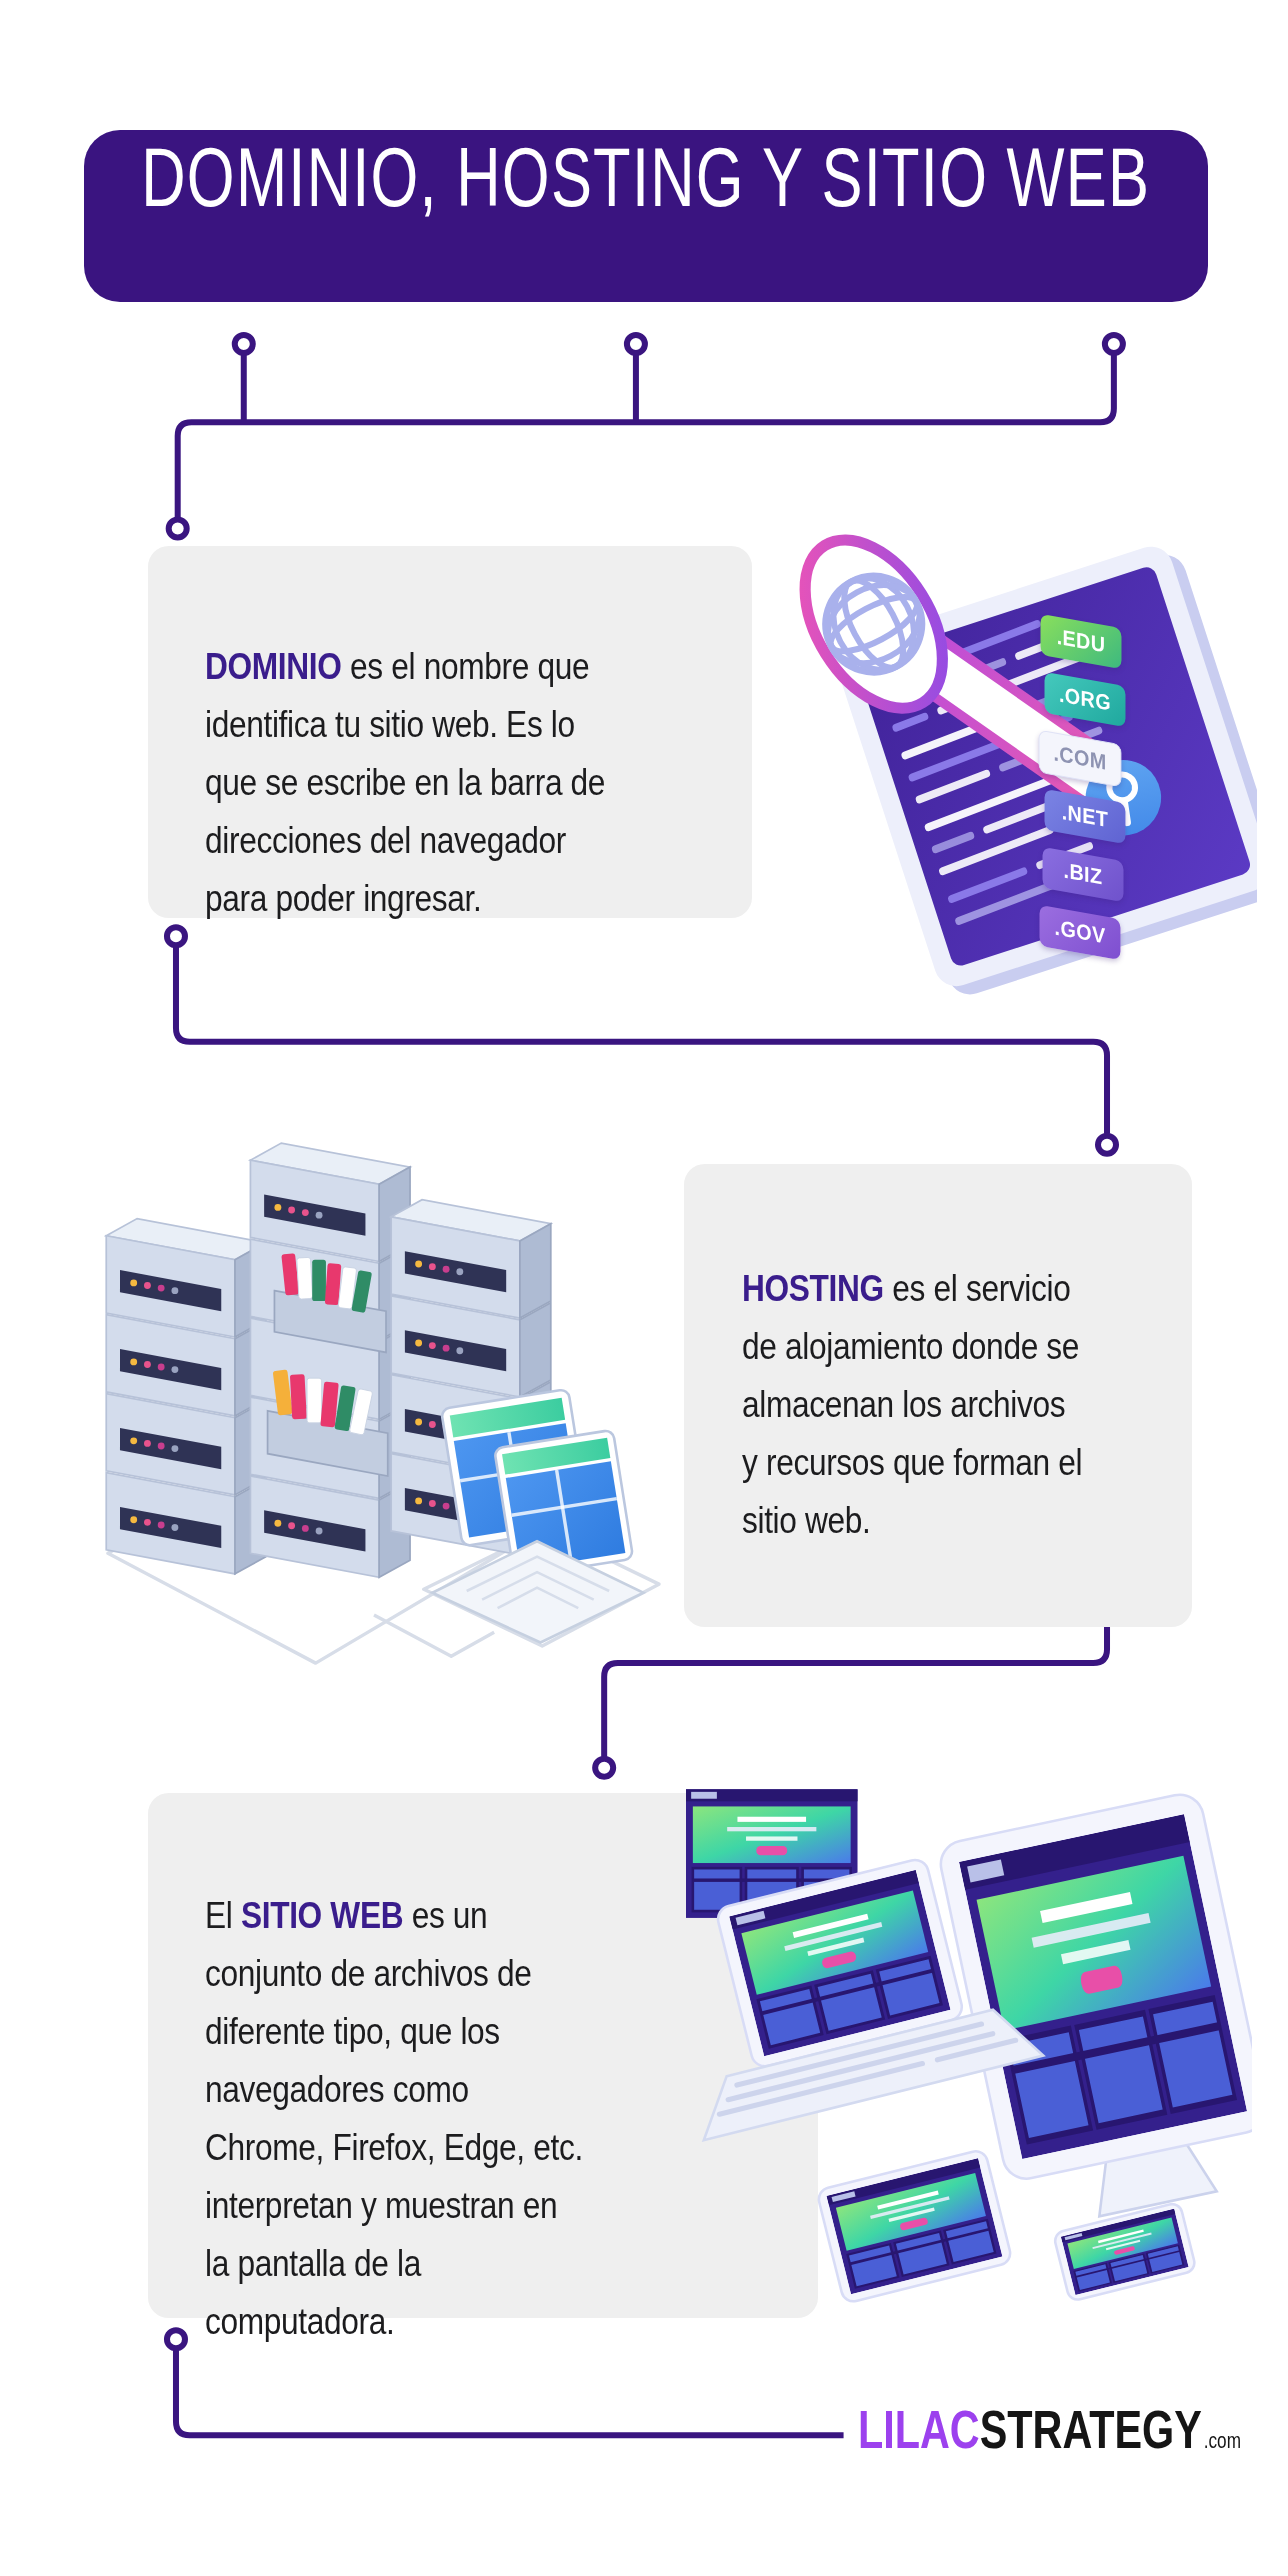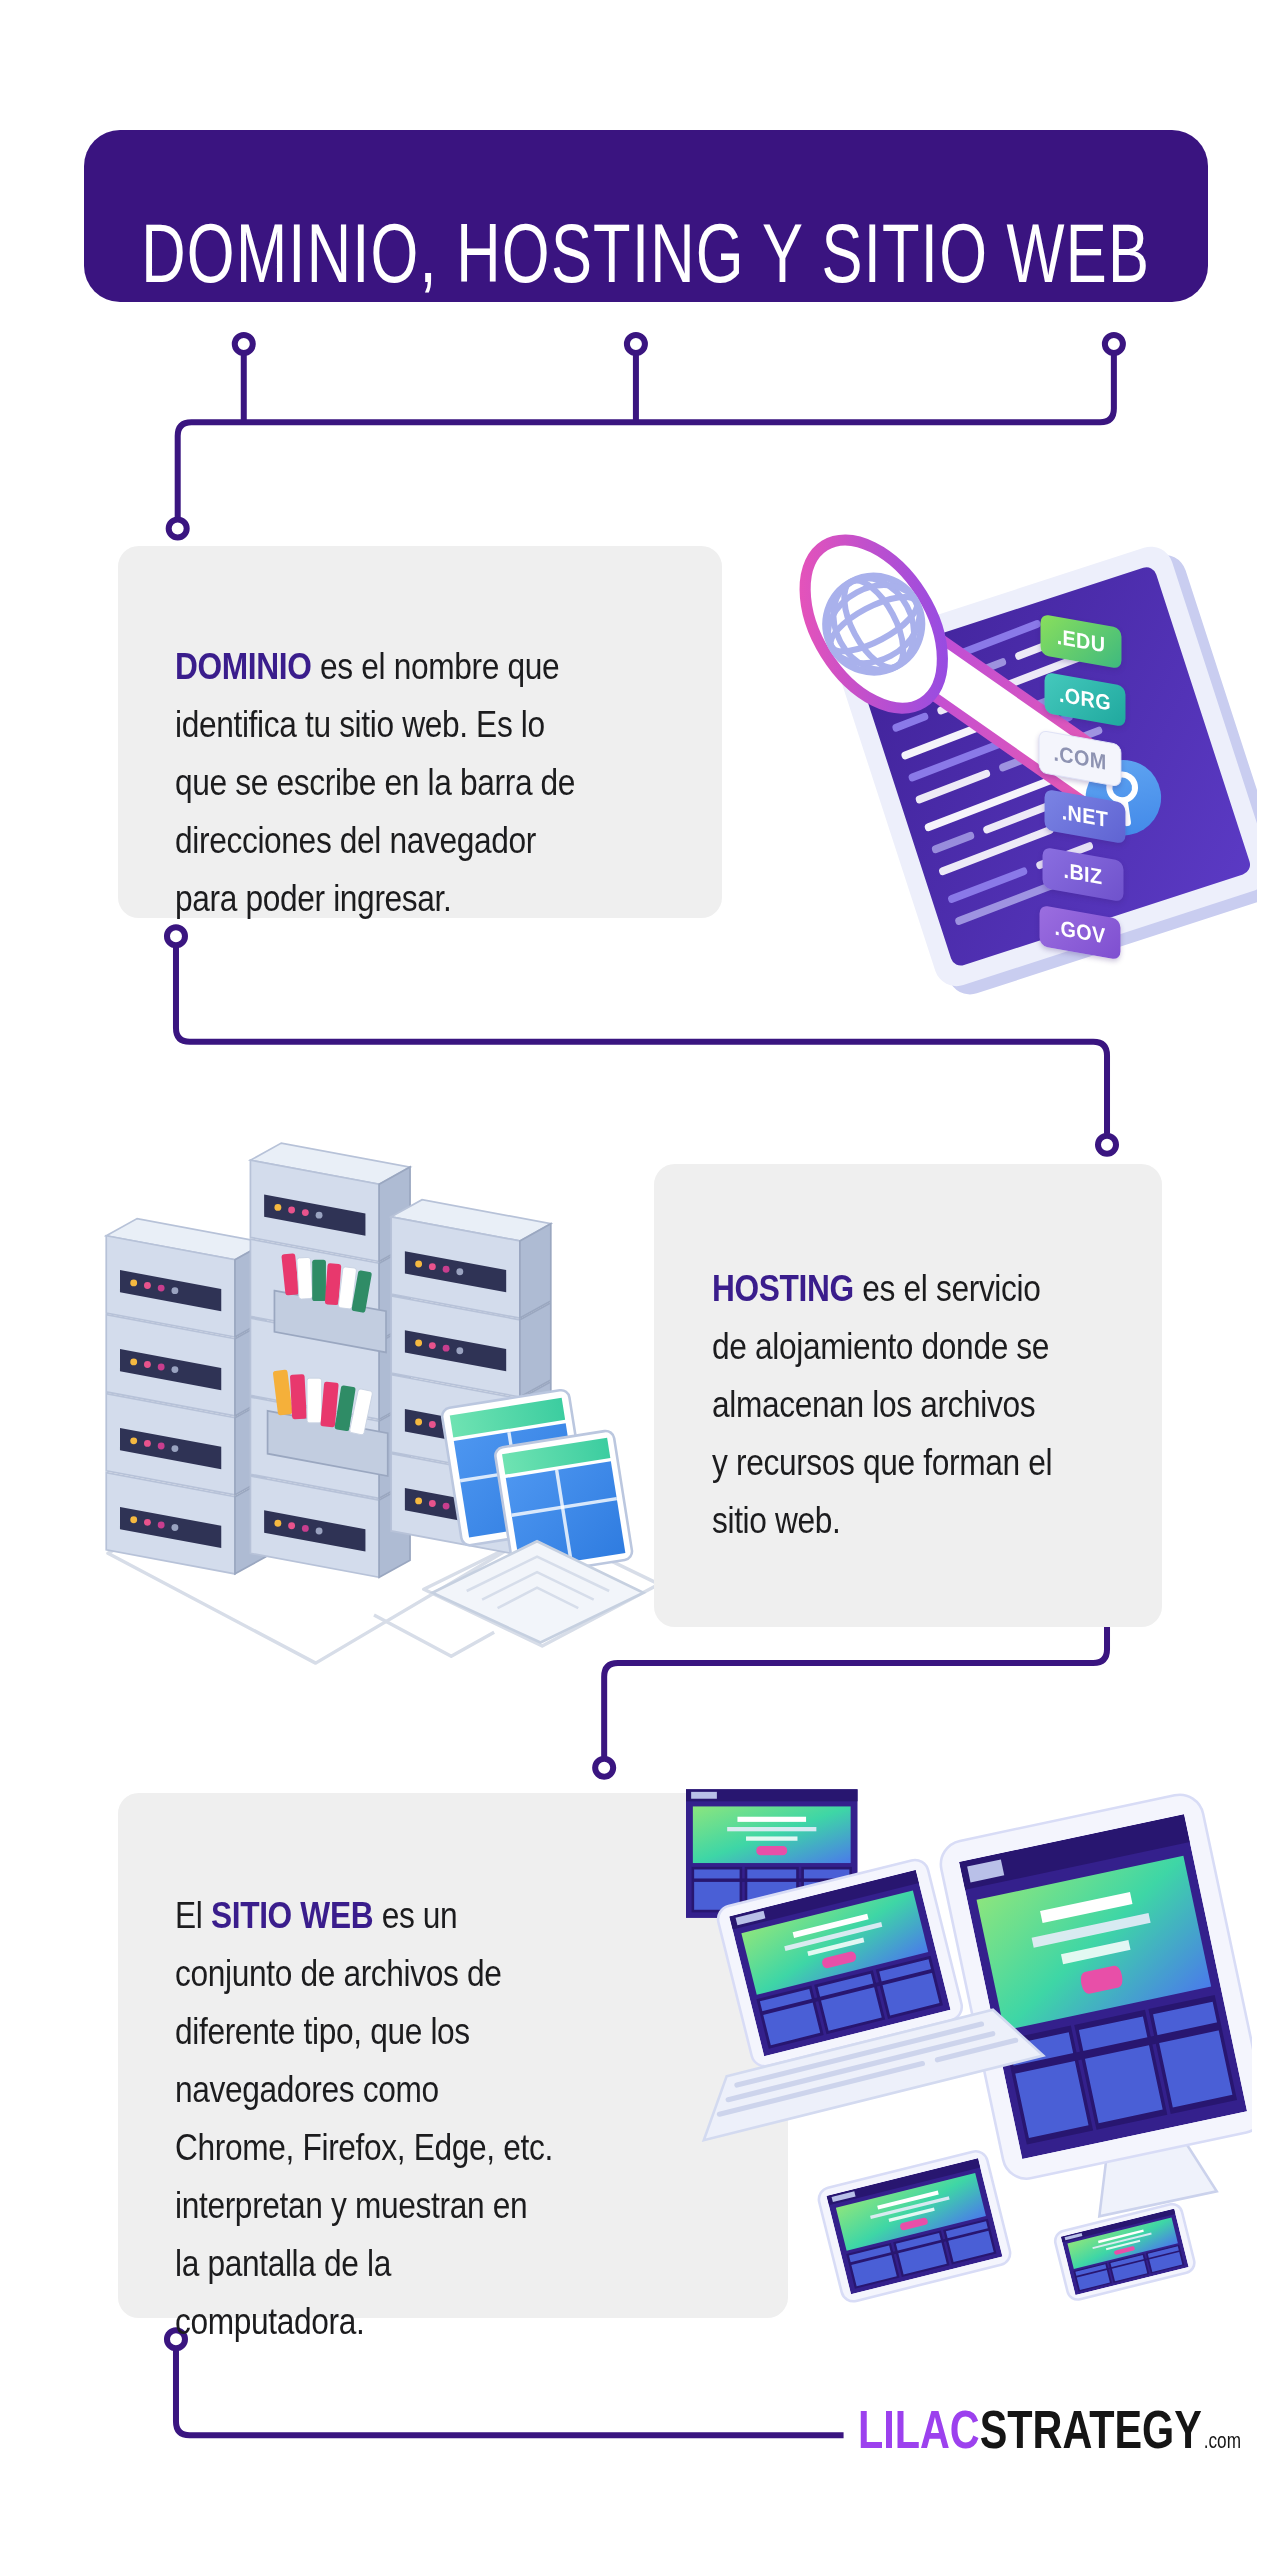--- a/index.html
+++ b/index.html
@@ -1,29 +1,29 @@
 <!DOCTYPE html>
 <html style="font-size:13.7px"><head>
 <meta charset="utf-8">
 <style>
   html,body{margin:0;padding:0;background:#ffffff;}
   #canvas{position:relative;width:1289px;height:2576px;background:#ffffff;overflow:hidden;
           font-family:"Liberation Sans",sans-serif;}
 
   
   .title-box{position:absolute;left:84px;top:130px;width:1124px;height:172px;
-             background:#3A1480;border-radius:36px;display:flex;align-items:flex-end;justify-content:center;}
+             background:#3A1480;border-radius:36px;display:flex;align-items:flex-start;justify-content:center;}
   .title-text{color:#ffffff;font-size:83px;font-weight:400;letter-spacing:1.7px;white-space:nowrap;
               transform:scaleX(.74);transform-origin:center;}
 
   
   #connectors{position:absolute;left:0;top:0;pointer-events:none;}
 
   
-  .box{position:absolute;background:#EFEFEF;border-radius:20.6px;}
+  .box{position:absolute;background:#EFEFEF;border-radius:20.6px;margin-left:30px;}
   .para{position:absolute;font-size:36px;line-height:58px;color:#1C1C1E;white-space:pre-line;
         transform:scaleX(.88);transform-origin:left top;width:112%;letter-spacing:-0.4px;}
   .lead{font-weight:700;color:#3A1D8C;}
 
   
   .illo{position:absolute;}
 
   
   .tag{position:absolute;width:88px;height:41px;border-radius:8.6px;display:flex;align-items:center;
        justify-content:center;color:#fff;font-size:21.5px;font-weight:700;letter-spacing:0.4px;

